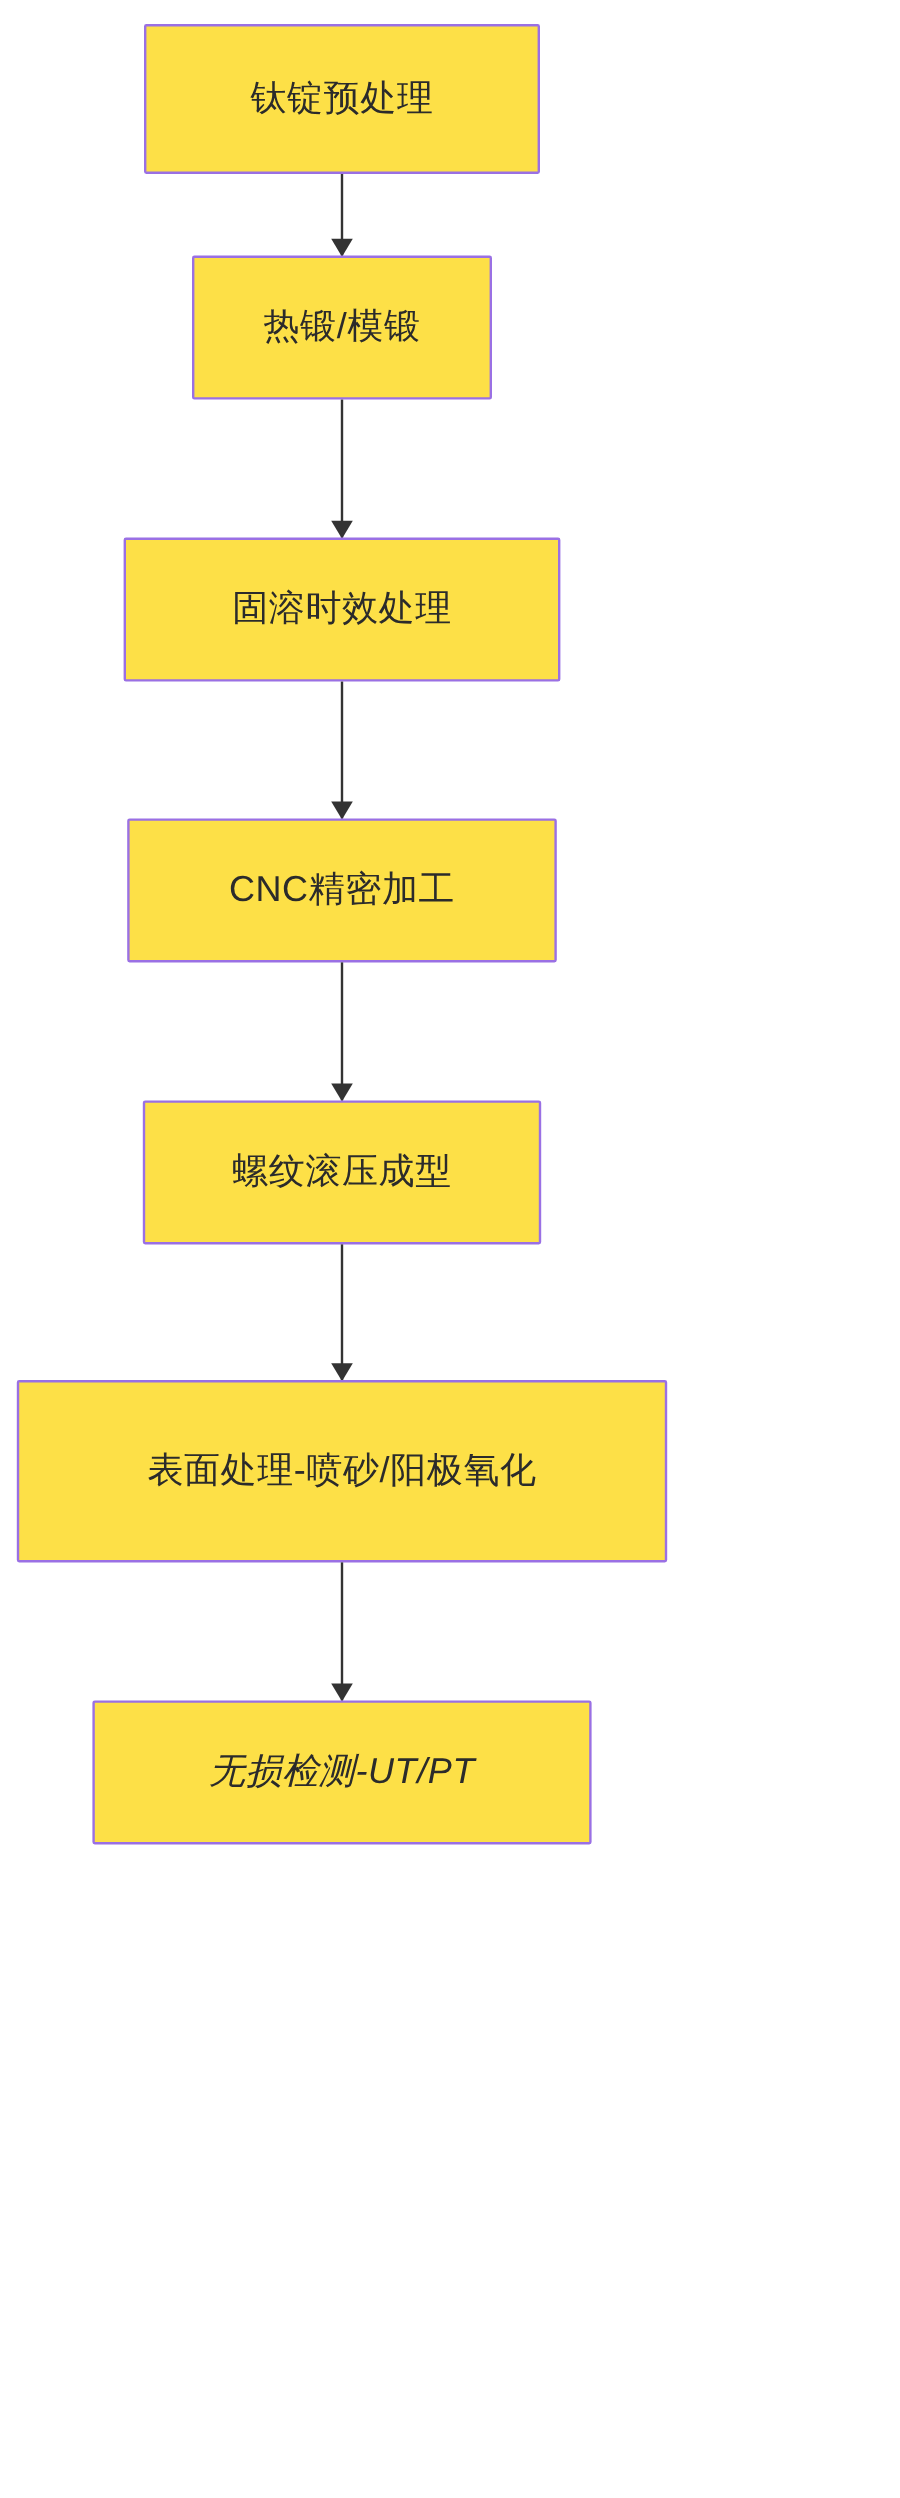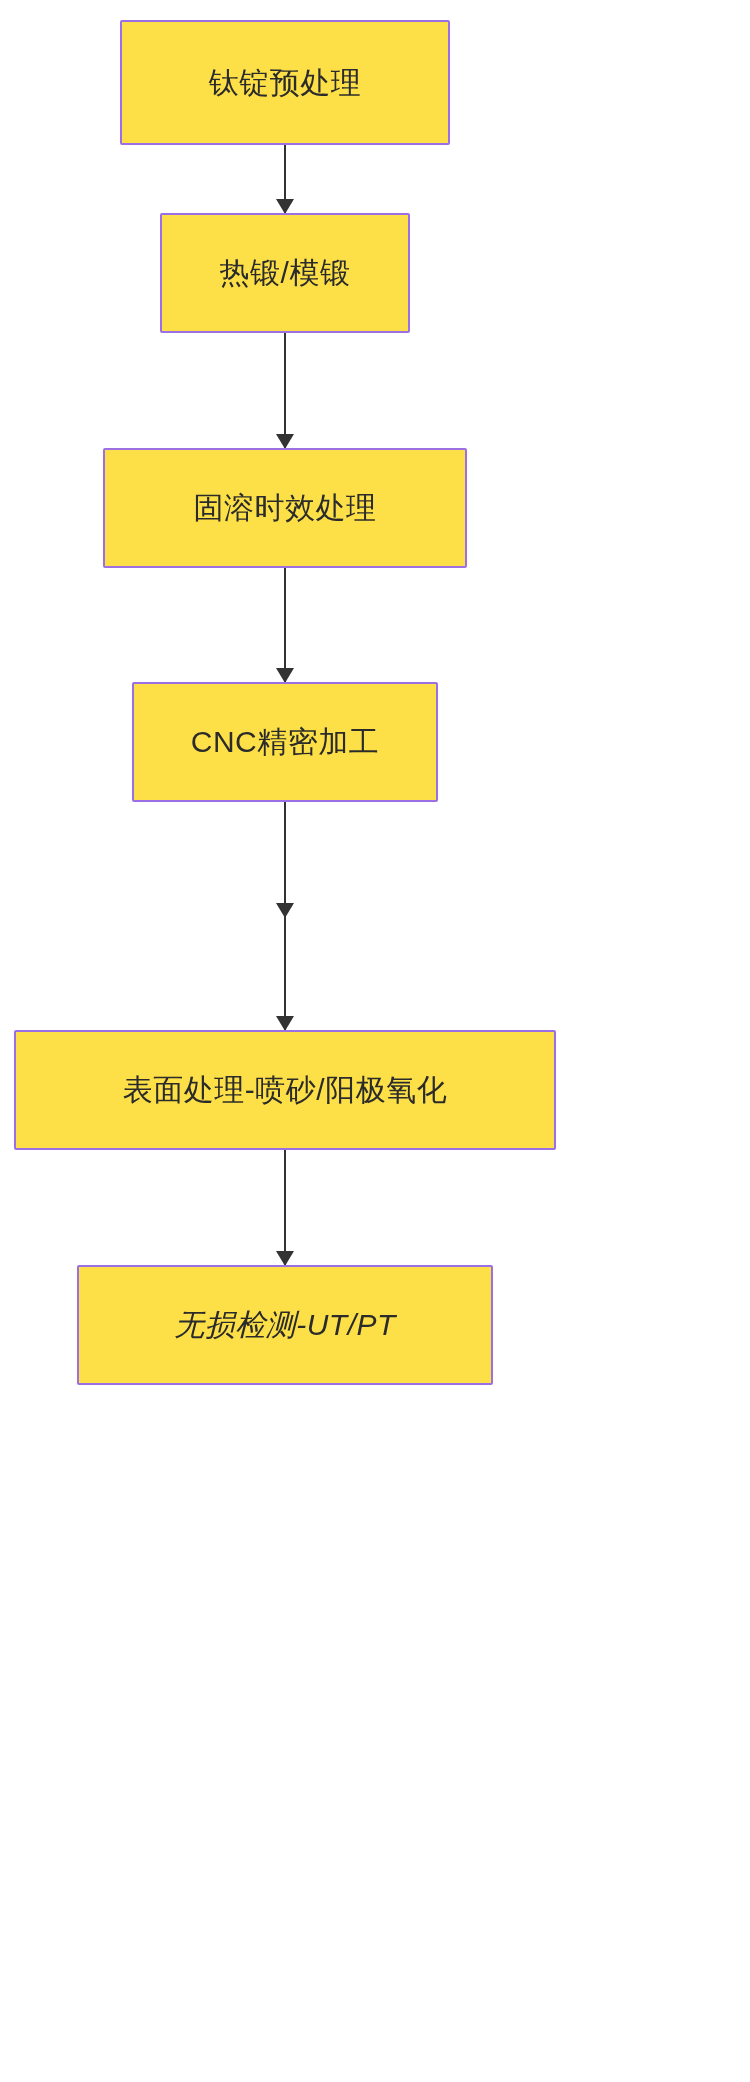--- a/index.html
+++ b/index.html
@@ -51,23 +51,23 @@
     line-height: 1.2;
     letter-spacing: 0.5px;
     white-space: nowrap;
     font-weight: 400;
   }
 
   
   .n1 { width: 330px; height: 125px; margin-top: 20px; margin-left: 0px; }
   .n2 { width: 250px; height: 120px; margin-left: 0px; }
   .n3 { width: 364px; height: 120px; margin-left: 0px; }
-  .n4 { width: 306px; height: 120px; margin-left: 0px; }
+  .n4 { width: 358px; height: 120px; margin-left: 0px; }
   .n5 { width: 332px; height: 120px; margin-left: 0px; }
-  .n6 { width: 542px; height: 120px; margin-left: 0px; }
+  .n6 { width: 542px; height: 152px; margin-left: 0px; }
   .n7 { width: 416px; height: 120px; margin-left: 0px; font-style: italic; }
 
   
   .n1, .n2, .n3, .n4, .n5, .n6, .n7 { transform: translateX(-90px); }
 
   
   .connector {
     position: relative;
     width: 2px;
     display: block;
@@ -134,20 +134,23 @@
 
     <div class="node n4">
       <span class="node-label">CNC精密加工</span>
     </div>
 
     <div class="connector c4">
       <span class="shaft"></span>
       <span class="head"></span>
     </div>
 
+    <div class="node n5">
+      <span class="node-label">螺纹滚压成型</span>
+    </div>
 
     <div class="connector c5">
       <span class="shaft"></span>
       <span class="head"></span>
     </div>
 
     <div class="node n6">
       <span class="node-label">表面处理-喷砂/阳极氧化</span>
     </div>
 

